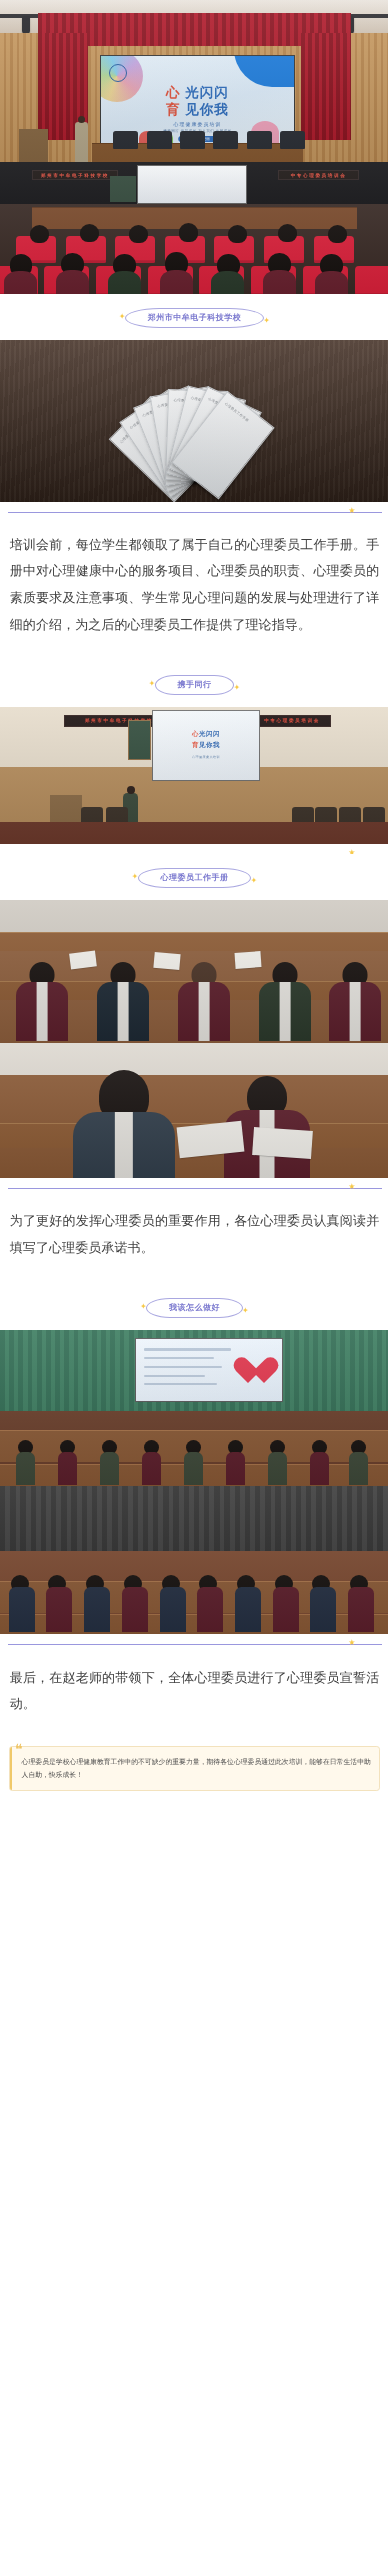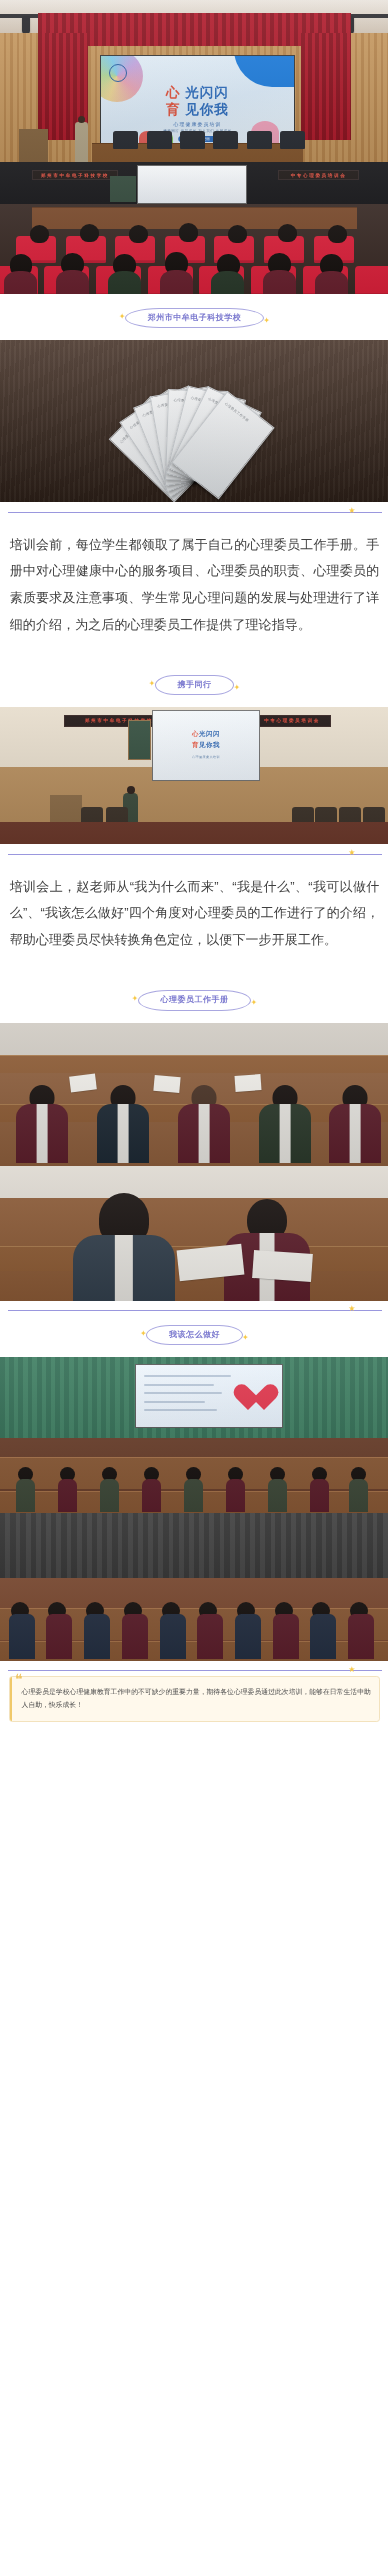--- a/index.html
+++ b/index.html
@@ -376,21 +376,20 @@
       <div class="ch" style="right:52px"></div>
     <div class="ch" style="right:28px"></div>
       <div class="ch" style="right:4.3px"></div>
     <div class="seatrow"></div>
     <div class="sheen"></div>
   </div>
 
   <div class="rule">
     <span class="star">★</span>
   </div>
-  <p class="para">培训会上，赵老师从“我为什么而来”、“我是什么”、“我可以做什么”、“我该怎么做好”四个角度对心理委员的工作进行了的介绍，帮助心理委员尽快转换角色定位，以便下一步开展工作。</p>
 
   <div class="sec-head">
     <span class="pill">
       <span class="st l">✦</span>
       <span>心理委员工作手册</span>
       <span class="st r">✦</span>
     </span>
   </div>
 
   <div class="photo s-desk">
@@ -449,20 +448,21 @@
         </div>
     </div>
     <div class="paper" style="left:178px;top:81px;width:65px;height:31px;transform:rotate(-6deg)"></div>
     <div class="paper" style="left:253px;top:86px;width:59px;height:28px;transform:rotate(4deg)"></div>
     <div class="sheen"></div>
   </div>
 
   <div class="rule">
     <span class="star">★</span>
   </div>
+  <p class="para">为了更好的发挥心理委员的重要作用，各位心理委员认真阅读并填写了心理委员承诺书。</p>
 
   <div class="sec-head">
     <span class="pill">
       <span class="st l">✦</span>
       <span>我该怎么做好</span>
       <span class="st r">✦</span>
     </span>
   </div>
 
   <div class="photo s-hall">
@@ -561,20 +561,21 @@
     <div class="pupil" style="left:348px;height:59px;width:26px">
         <div class="hd" style="width:18.3px;height:18.3px"></div>
         <div class="bd" style="width:26px;height:45px;background:#5d1f2c"></div>
       </div>
     <div class="sheen"></div>
   </div>
 
   <div class="rule">
     <span class="star">★</span>
   </div>
+  <p class="para tight">最后，在赵老师的带领下，全体心理委员进行了心理委员宣誓活动。</p>
 
   <div class="note-wrap">
     <div class="note">
       <span class="quote-mark">❝</span>
       <span>心理委员是学校心理健康教育工作中的不可缺少的重要力量，期待各位心理委员通过此次培训，能够在日常生活中助人自助，快乐成长！</span>
     </div>
   </div>
 
 </div>
 

